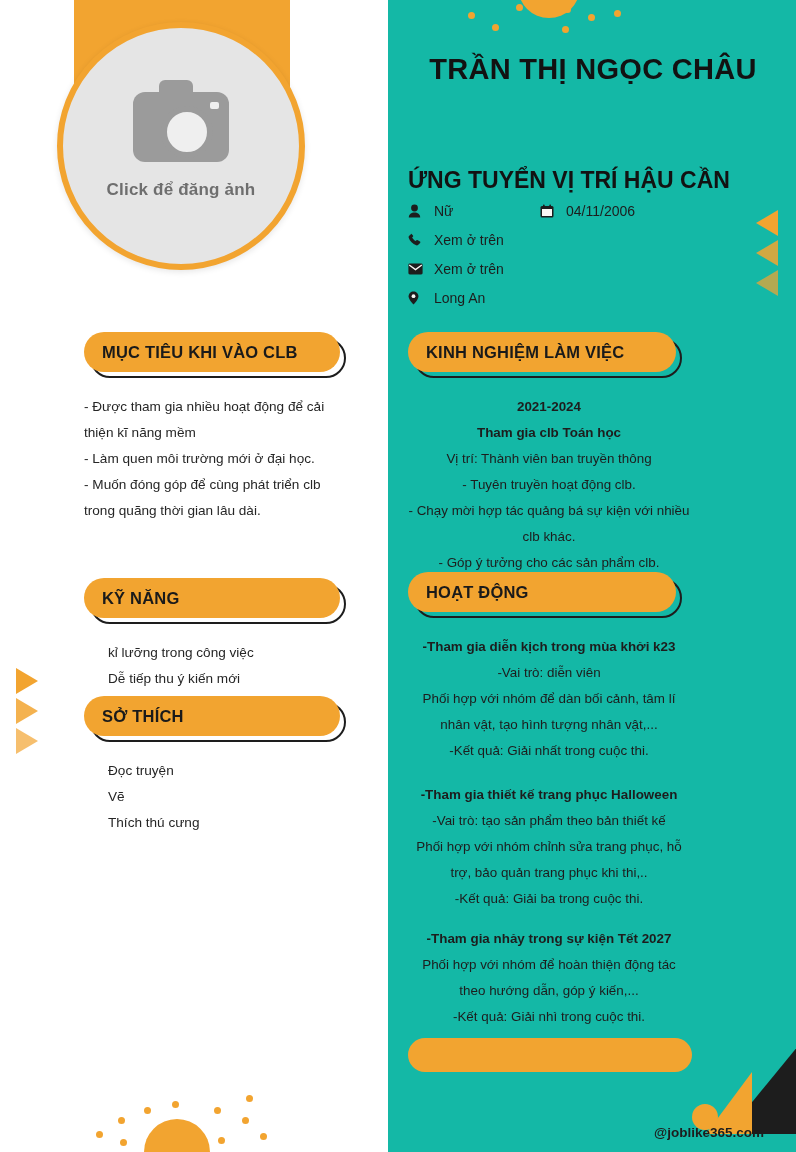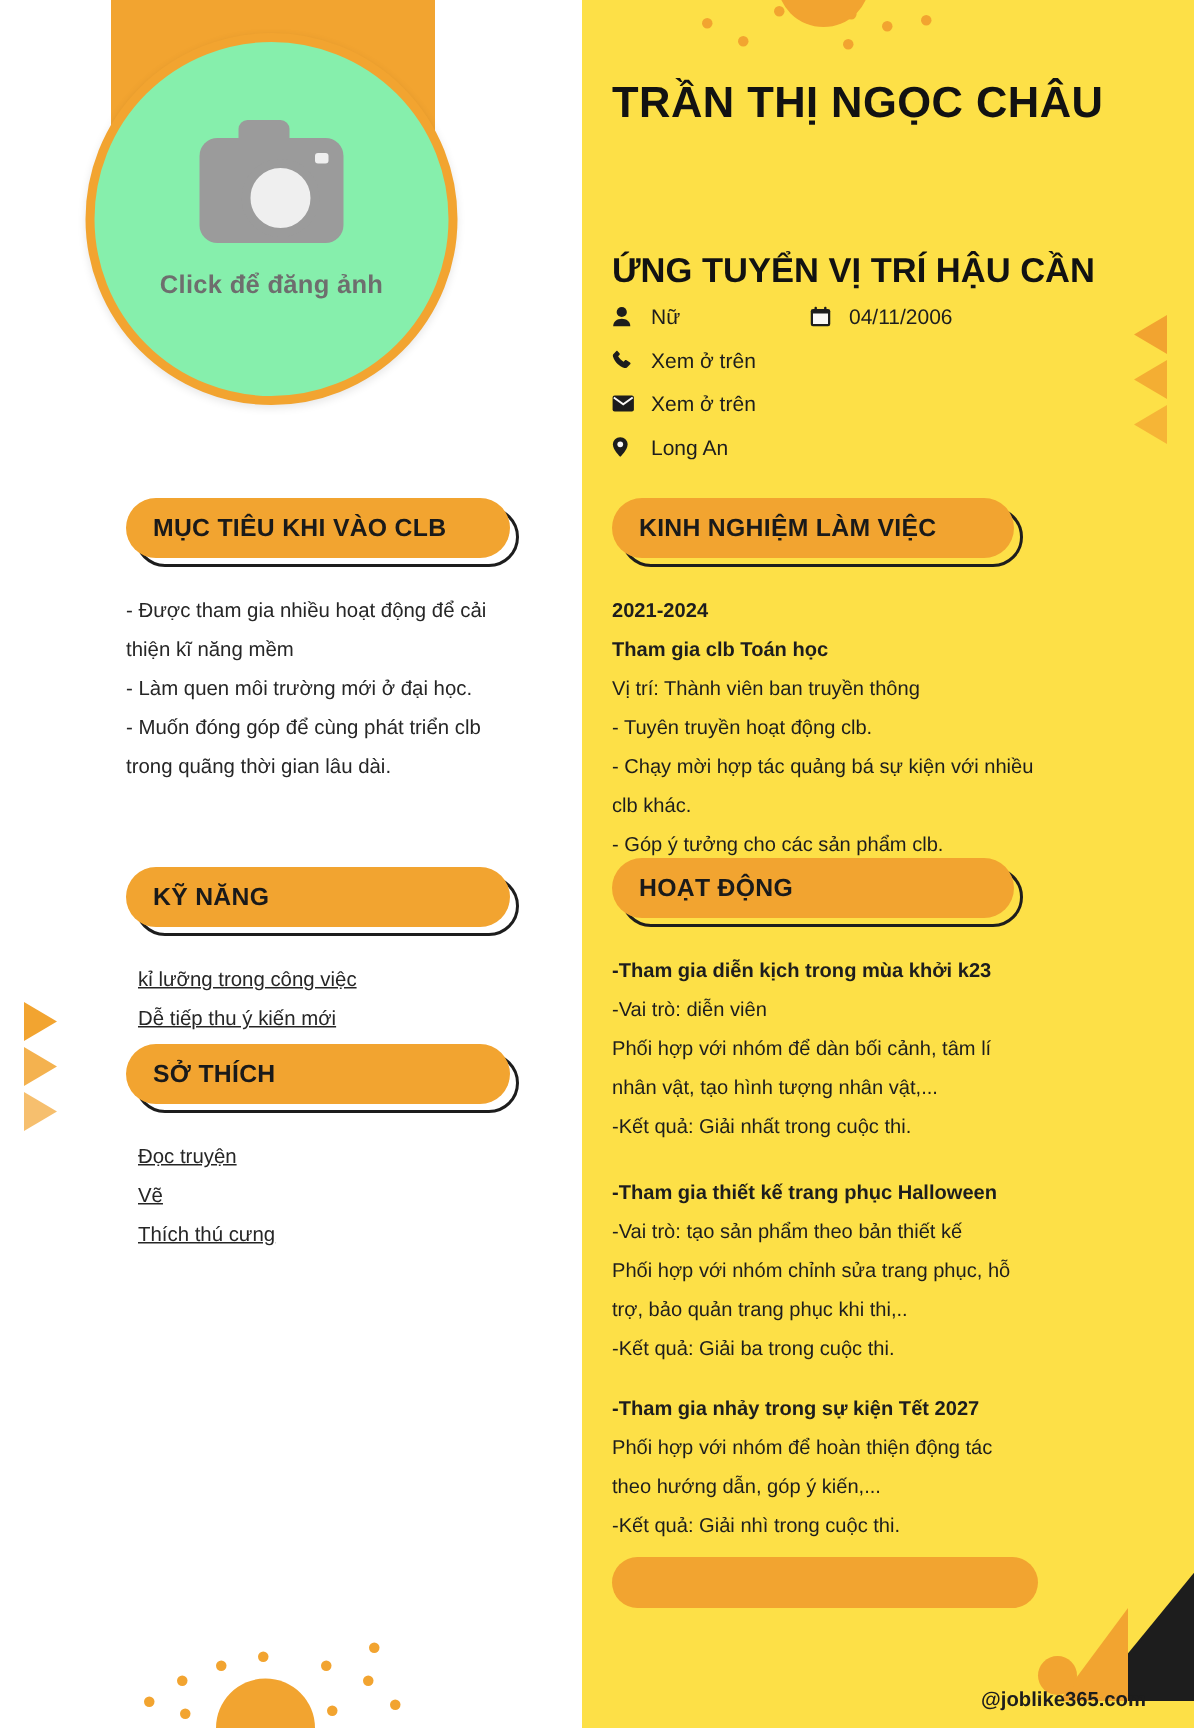--- a/index.html
+++ b/index.html
@@ -29,21 +29,21 @@
     left: 74px; top: 0;
     width: 216px; height: 138px;
     background: #F2A430;
     border-radius: 0 0 6px 6px;
   }
   .photo-circle {
     position: absolute;
     left: 57px; top: 22px;
     width: 248px; height: 248px;
     border-radius: 50%;
-    background: #86efac;
+    background: #e5e5e5;
     border: 6px solid #F2A430;
     display: flex;
     flex-direction: column;
     align-items: center;
     justify-content: center;
     box-shadow: 0 2px 6px rgba(0,0,0,0.10);
   }
   .cam {
     width: 96px; height: 70px;
     background: #9B9B9B;
@@ -109,21 +109,21 @@
     margin-bottom: 22px;
   }
 
   .left-section { position: absolute; left: 84px; width: 266px; }
   .body-text {
     font-size: 13.6px;
     color: #262626;
     line-height: 26px;
   }
   .body-text p { margin-bottom: 0; }
-  .skills p, .hobby p { margin-left: 8px; text-decoration: underline; }
+  .skills p, .hobby p { margin-left: 24px; }
 
   
   .chev-left { position: absolute; left: 16px; top: 668px; }
   .chev-left span {
     display: block;
     width: 0; height: 0;
     border-top: 13px solid transparent;
     border-bottom: 13px solid transparent;
     border-left: 22px solid #F2A430;
     margin-bottom: 4px;
@@ -143,23 +143,24 @@
     width: 66px; height: 33px;
     background: #F2A430;
     border-radius: 33px 33px 0 0;
   }
   .dot { position: absolute; width: 7px; height: 7px; border-radius: 50%; background: #F2A430; }
 
   
   .right {
     position: relative;
     width: 408px; height: 1152px;
-    background: #fde047;
+    background: #14b8a6;
     flex: 0 0 408px;
     overflow: hidden;
+    text-align: center;
   }
   .top-arc {
     position: absolute;
     left: 130px; top: -22px;
     width: 62px; height: 40px;
     background: #F2A430;
     border-radius: 0 0 31px 31px;
   }
   .name {
     position: absolute;

